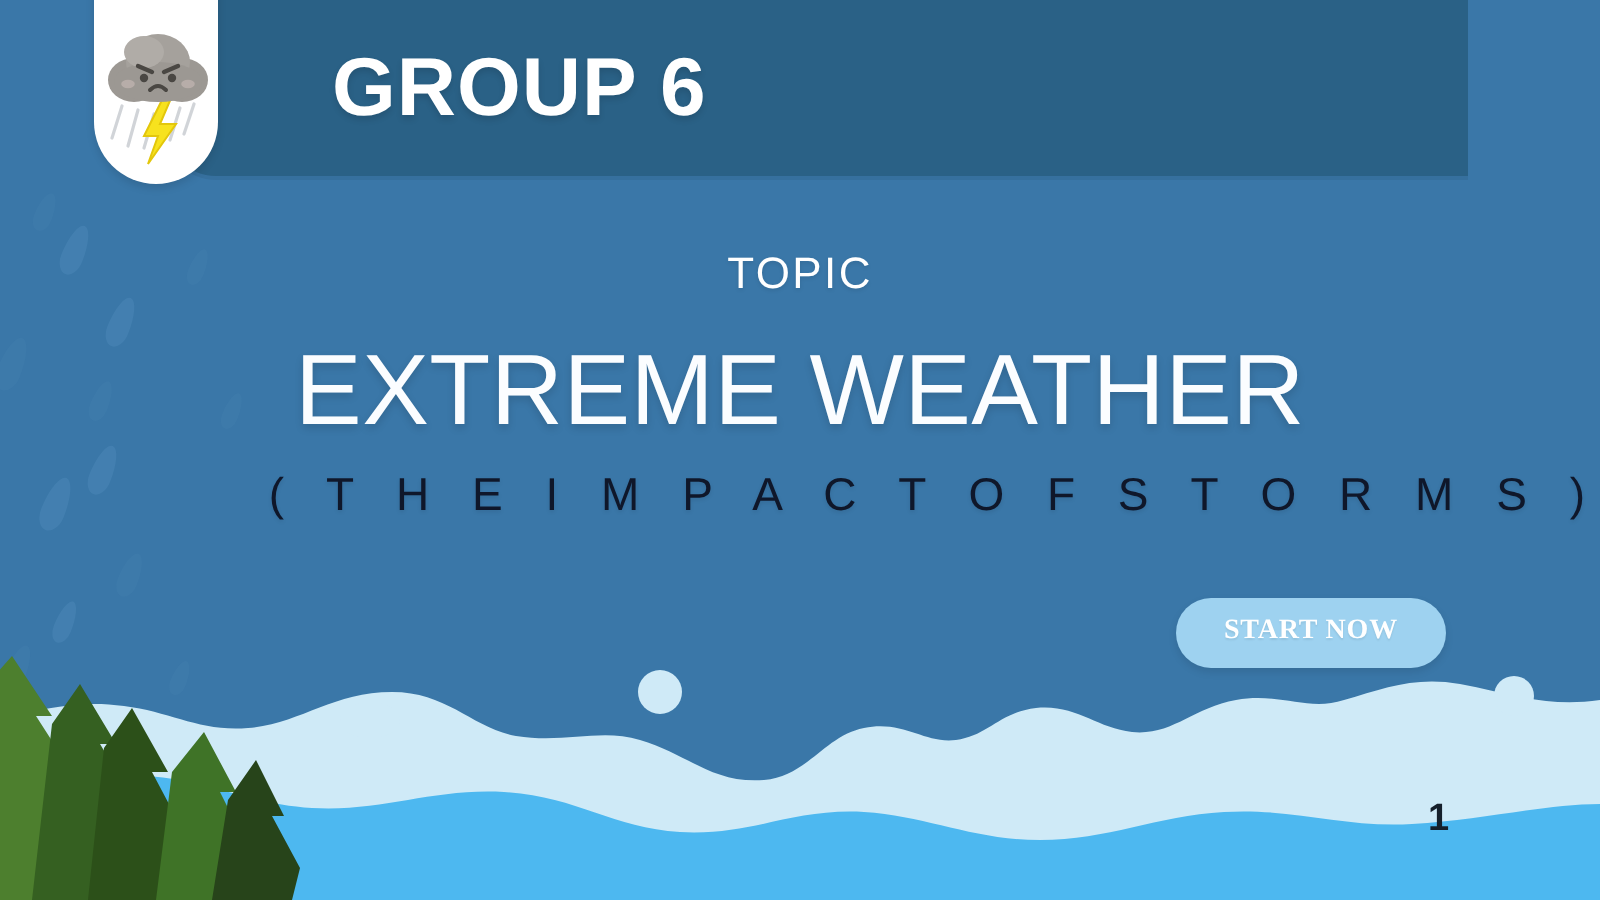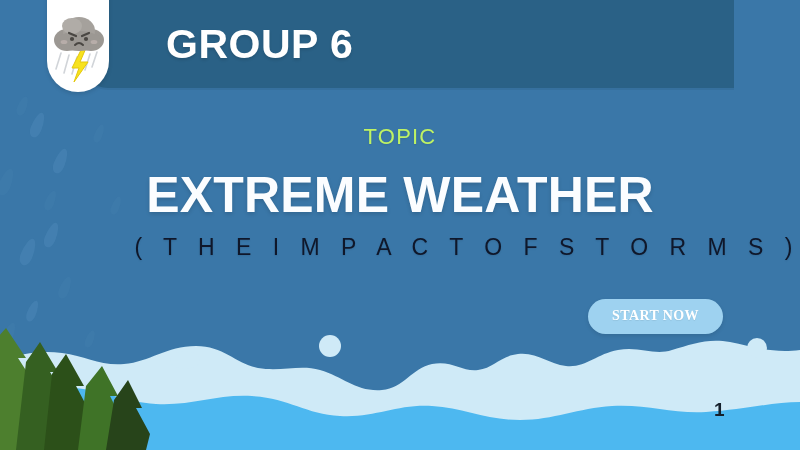--- a/index.html
+++ b/index.html
@@ -50,26 +50,26 @@
     box-shadow:0 2px 4px rgba(0,0,0,.12);
     overflow:hidden;
   }
   .badge svg{position:absolute;left:3px;top:16px;}
 
   
   .center{
     position:absolute;left:0;right:0;top:126px;text-align:center;
   }
   .eyebrow{
-    color:#bef264;font-size:22px;font-weight:400;letter-spacing:1.2px;
+    color:#ffffff;font-size:22px;font-weight:400;letter-spacing:1.2px;
     line-height:1;margin:0 0 22px 0;
     text-shadow:0 1px 2px rgba(0,0,0,.10);
   }
   .headline{
-    color:#fbfdff;font-size:50px;font-weight:700;letter-spacing:.2px;
+    color:#fbfdff;font-size:50px;font-weight:400;letter-spacing:.2px;
     line-height:1;margin:0 0 16px 0;white-space:nowrap;
     text-shadow:0 2px 4px rgba(0,0,0,.14);
   }
   .subhead{
     color:#0f172a;font-size:23px;font-weight:400;letter-spacing:7.5px;
     line-height:1;margin:0;white-space:nowrap;
     text-shadow:0 1px 2px rgba(0,0,0,.10);
     text-align:right;
   }
 

